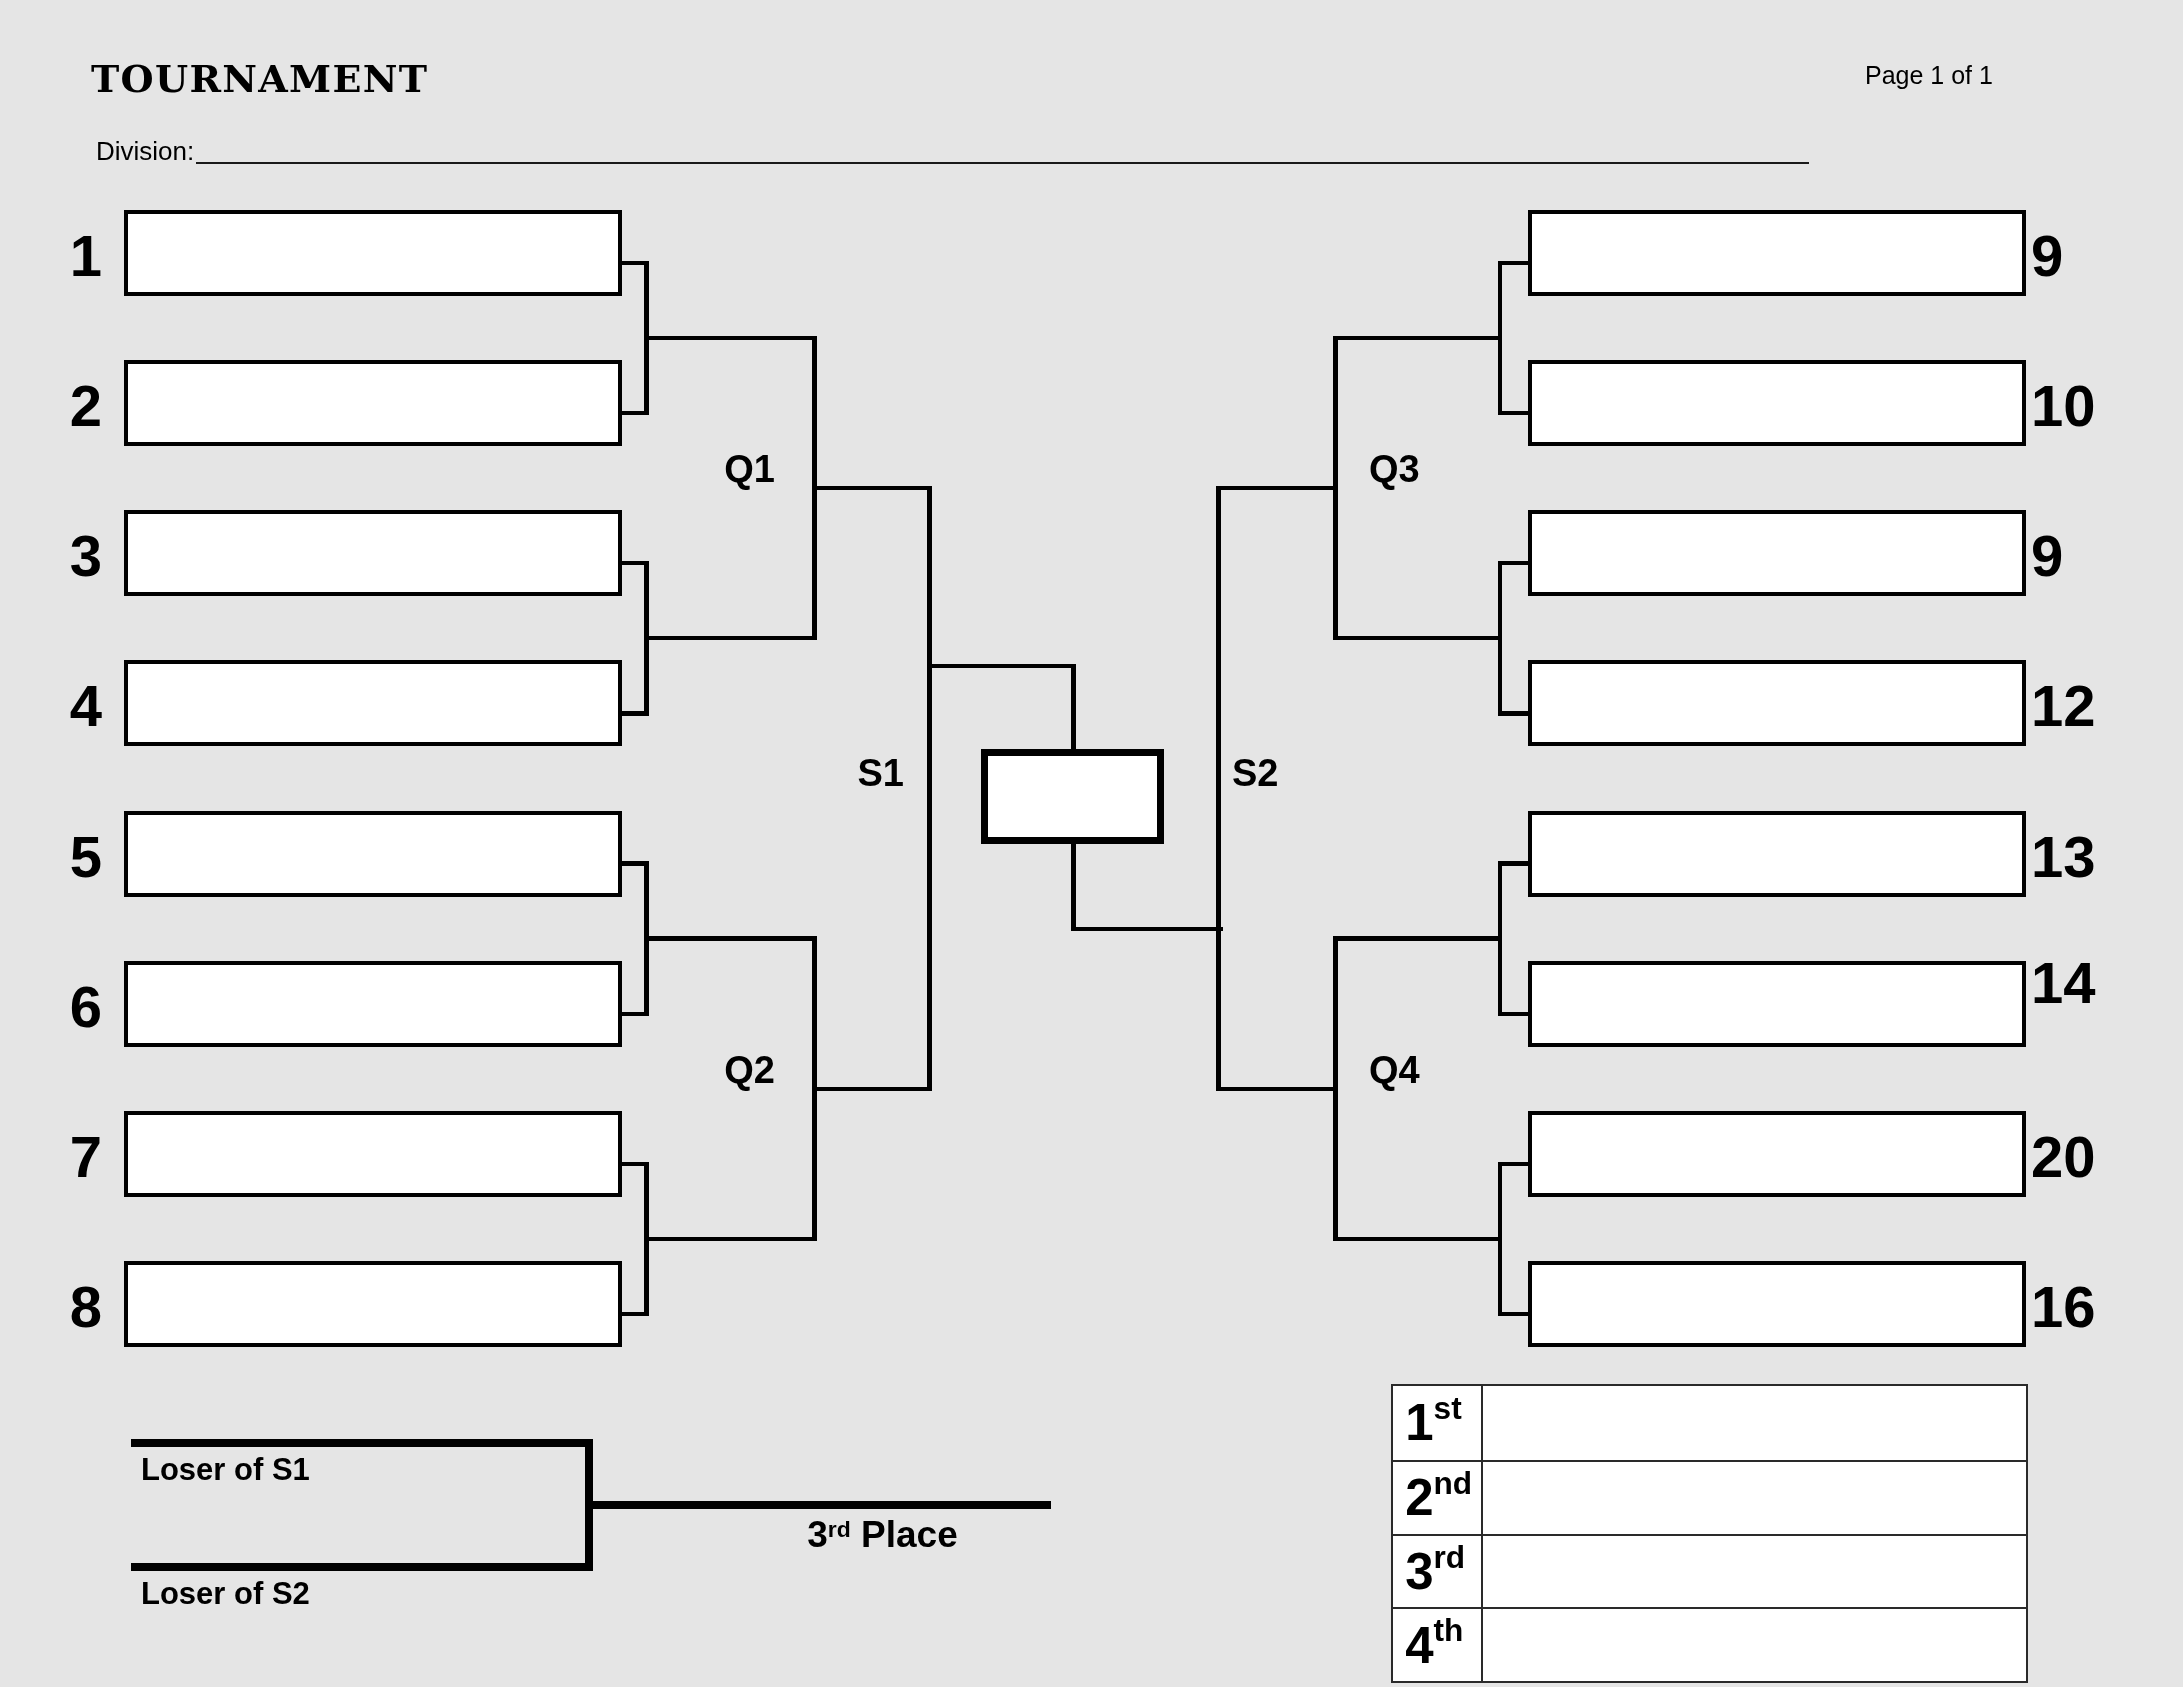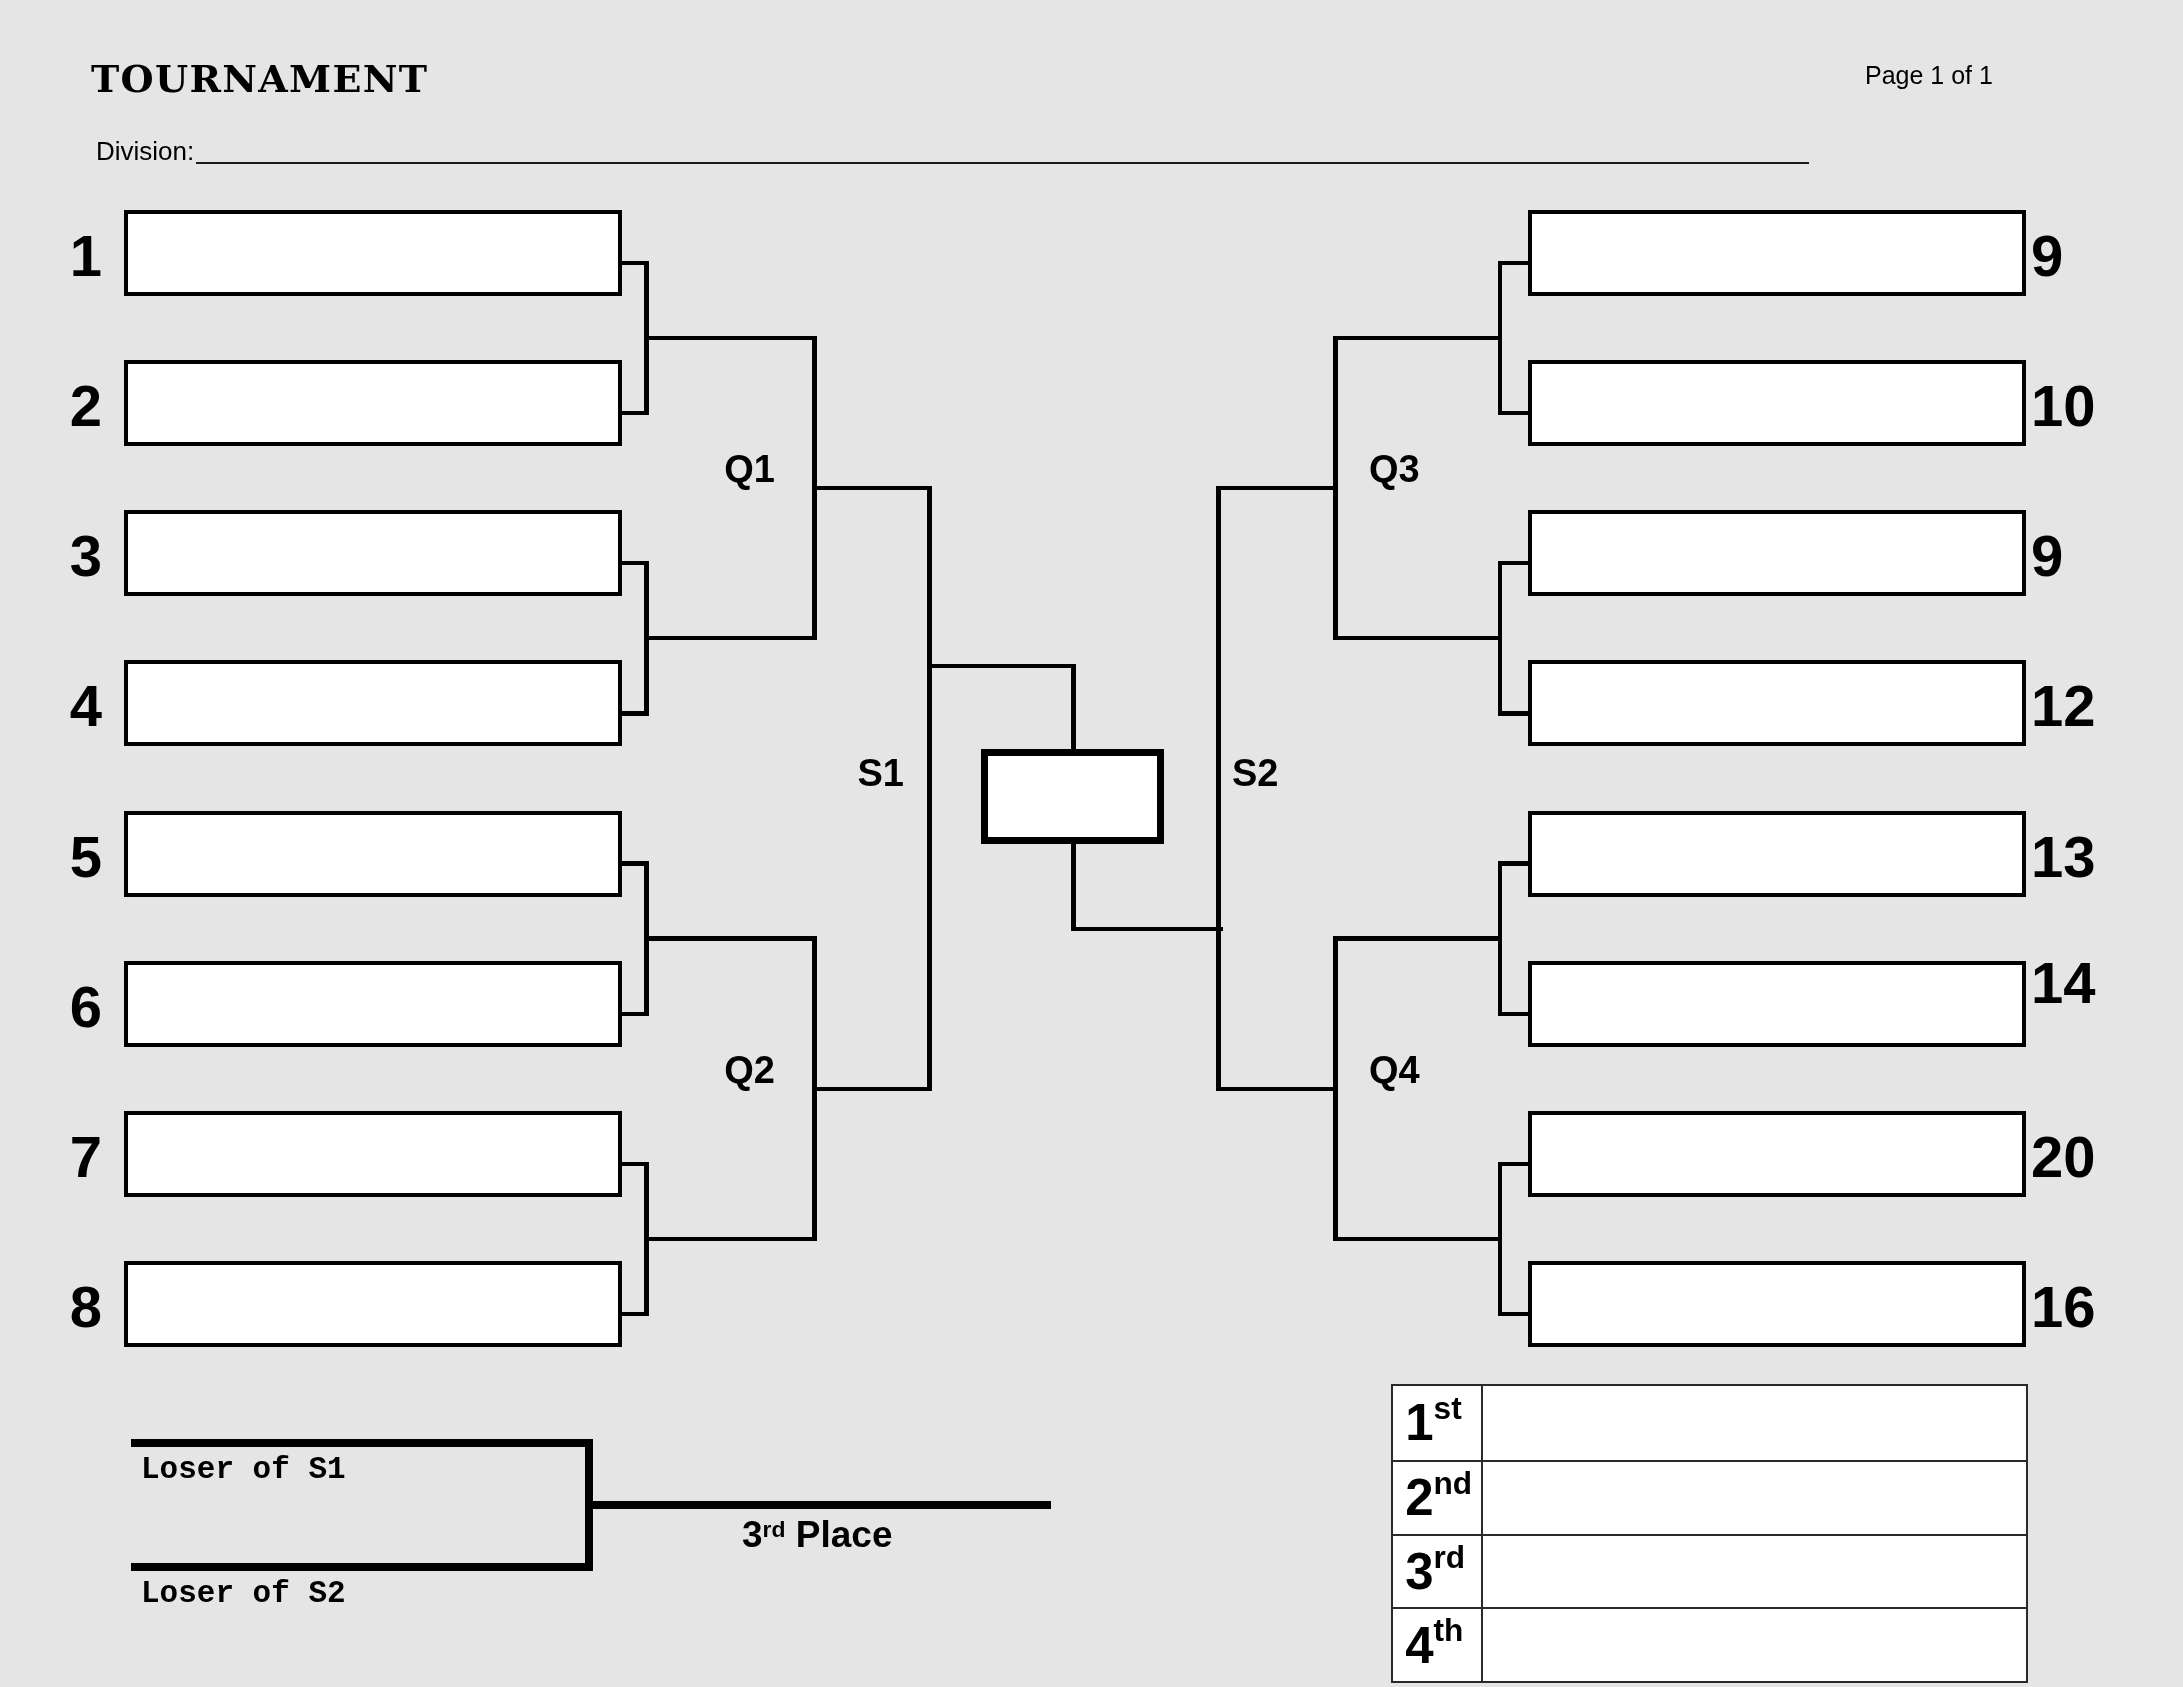--- a/index.html
+++ b/index.html
@@ -28,23 +28,23 @@
     border:7px solid #000;background:#fff;font-size:26px;line-height:81px;text-align:center;
   }
   
   .seed{position:absolute;height:86px;font-weight:bold;font-size:58px;line-height:91px;}
   .seed.left{left:0;width:102px;text-align:right;}
   .seed.right{left:2031px;width:148px;text-align:left;}
   
   .rlabel{position:absolute;font-weight:bold;font-size:38px;line-height:44px;}
   .ra-right{width:159px;text-align:right;}
   
-  .loser-label{position:absolute;left:141px;font-weight:bold;font-size:31px;line-height:35px;font-family:Liberation Mono, monospace;}
+  .loser-label{position:absolute;left:141px;font-weight:bold;font-size:31px;line-height:35px;}
   .third-place-label{
-    position:absolute;left:742px;top:1515px;width:281px;text-align:left;
+    position:absolute;left:742px;top:1515px;width:281px;text-align:center;
     font-weight:bold;font-size:37px;line-height:40px;
   }
   .third-place-label sup,.rank-cell sup{
     font-size:62%;vertical-align:baseline;position:relative;top:-0.45em;font-weight:bold;
   }
   
   .results{
     position:absolute;left:1391px;top:1384px;width:637px;height:299px;box-sizing:border-box;
     border:2.6px solid #2a2a2a;display:grid;grid-template-columns:90px 1fr;grid-auto-rows:1fr;background:#fff;
   }

